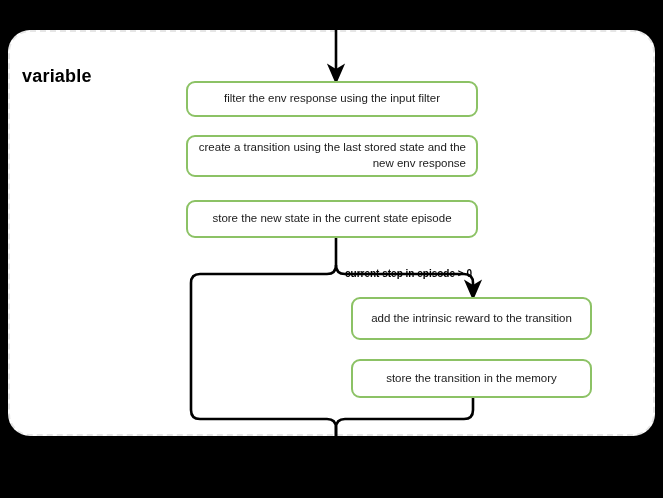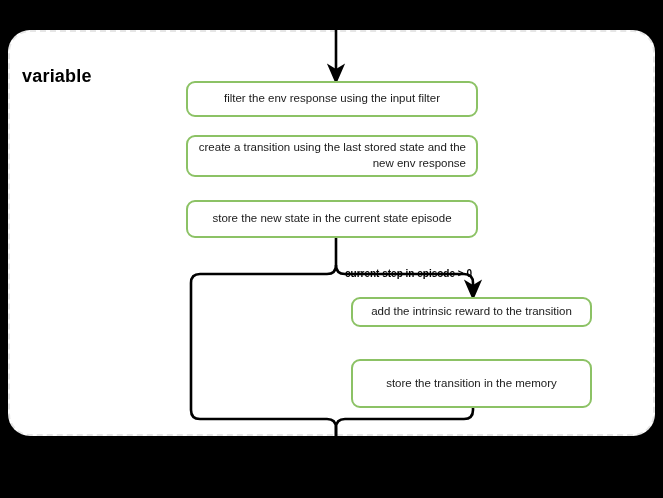--- a/index.html
+++ b/index.html
@@ -52,22 +52,22 @@
     text-align: center;
     color: #1a1a1a;
     font-size: 11.5px;
     line-height: 1.35;
     padding: 2px 10px;
   }
 
   #node-filter      { left: 186px; top: 81px;  width: 292px; height: 36px; }
   #node-transition  { left: 186px; top: 135px; width: 292px; height: 42px; text-align: right; }
   #node-storestate  { left: 186px; top: 200px; width: 292px; height: 38px; }
-  #node-intrinsic   { left: 351px; top: 297px; width: 241px; height: 30px; }
-  #node-storemem    { left: 351px; top: 359px; width: 241px; height: 49px; }
+  #node-intrinsic   { left: 351px; top: 297px; width: 241px; height: 43px; }
+  #node-storemem    { left: 351px; top: 359px; width: 241px; height: 39px; }
 
   
   #edges {
     position: absolute;
     left: 0; top: 0;
     width: 663px; height: 498px;
     pointer-events: none;
   }
 
   #branch-label {

